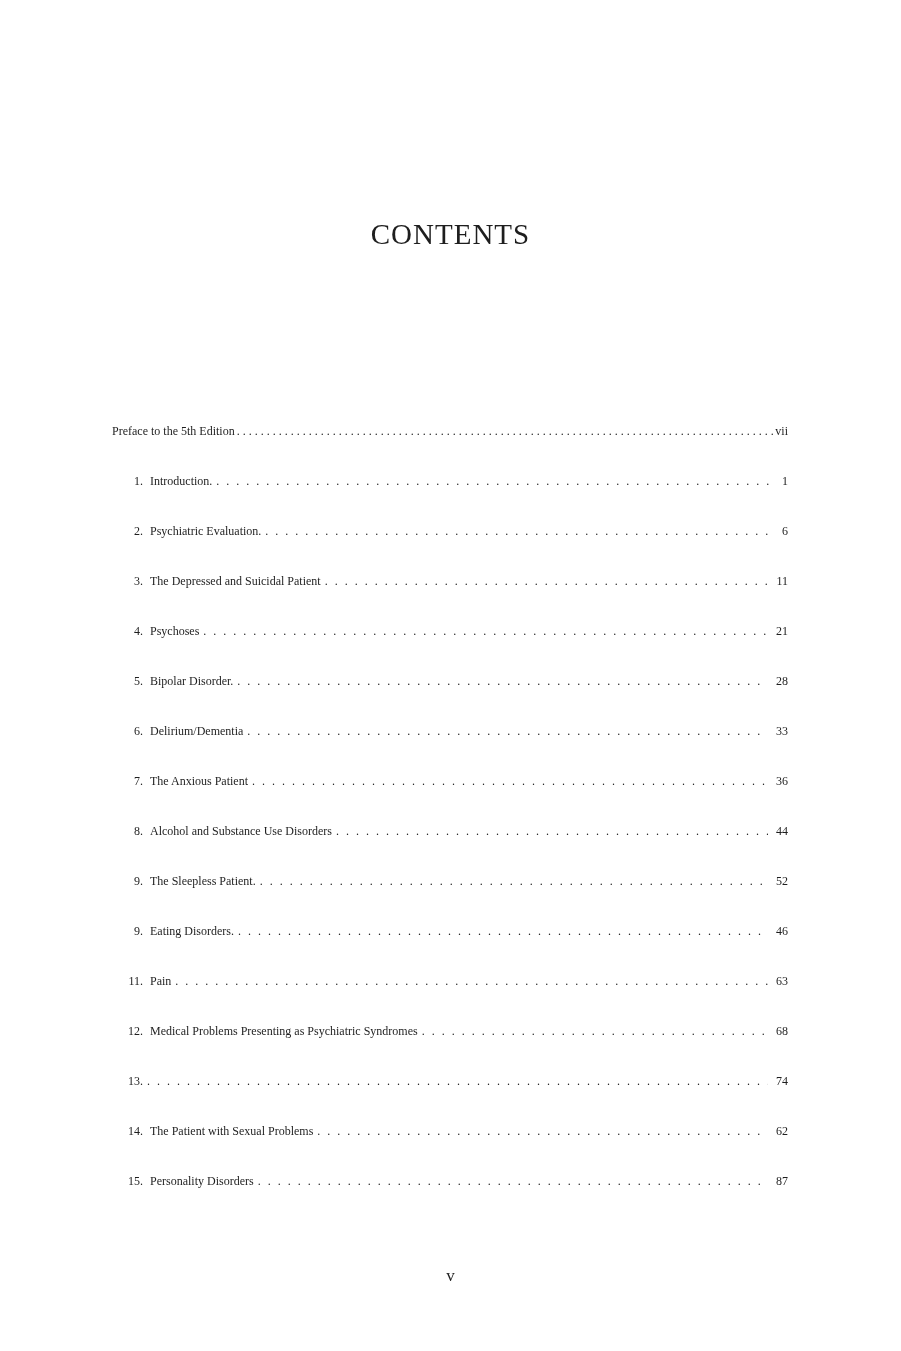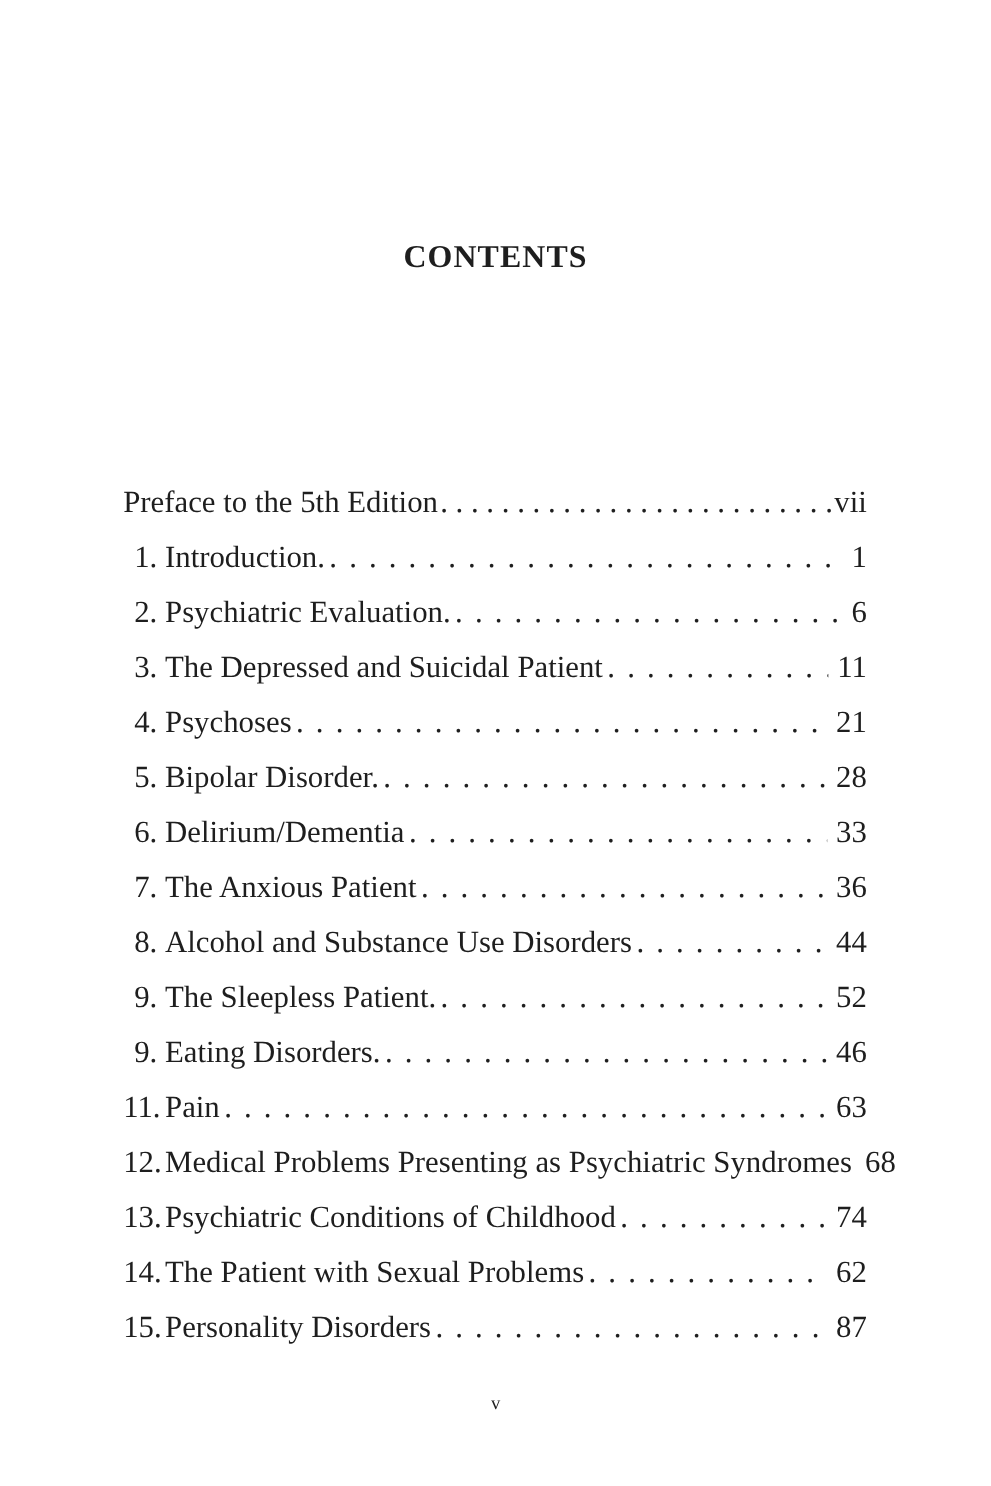--- a/index.html
+++ b/index.html
@@ -15,35 +15,35 @@
     color: #1e1e1e;
     overflow: hidden;
   }
   .page-title {
     position: absolute;
     top: 218px;
     left: 0;
     width: 901px;
     text-align: center;
     font-size: 29px;
-    font-weight: bold;
+    font-weight: normal;
     letter-spacing: 1px;
     line-height: 32px;
   }
   .toc {
     position: absolute;
     top: 419px;
     left: 112px;
     width: 676px;
   }
   .toc-row {
     display: flex;
-    align-items: flex-end;
+    align-items: flex-start;
     height: 50px;
-    font-size: 28px;
+    font-size: 12px;
     line-height: 24px;
     white-space: nowrap;
   }
   .toc-num {
     flex: none;
     width: 31px;
     text-align: right;
   }
   .toc-title {
     flex: none;
@@ -154,21 +154,20 @@
     <span class="toc-page">63</span>
   </div>
     <div class="toc-row">
     <span class="toc-num">12.</span>
     <span class="toc-title">Medical Problems Presenting as Psychiatric Syndromes</span>
     <span class="toc-leader">. . . . . . . . . . . . . . . . . . . . . . . . . . . . . . . . . . . . . . . . . . . . . . . . . . . . . . . . . . . . . . . . . . . . . . . . . . . . . . . . . . . . . . . . . . </span>
     <span class="toc-page">68</span>
   </div>
     <div class="toc-row">
     <span class="toc-num">13.</span>
-    <span class="toc-title">Psychiatric Conditions of Childhood</span>
     <span class="toc-leader">. . . . . . . . . . . . . . . . . . . . . . . . . . . . . . . . . . . . . . . . . . . . . . . . . . . . . . . . . . . . . . . . . . . . . . . . . . . . . . . . . . . . . . . . . . </span>
     <span class="toc-page">74</span>
   </div>
     <div class="toc-row">
     <span class="toc-num">14.</span>
     <span class="toc-title">The Patient with Sexual Problems</span>
     <span class="toc-leader">. . . . . . . . . . . . . . . . . . . . . . . . . . . . . . . . . . . . . . . . . . . . . . . . . . . . . . . . . . . . . . . . . . . . . . . . . . . . . . . . . . . . . . . . . . </span>
     <span class="toc-page">62</span>
   </div>
     <div class="toc-row">

